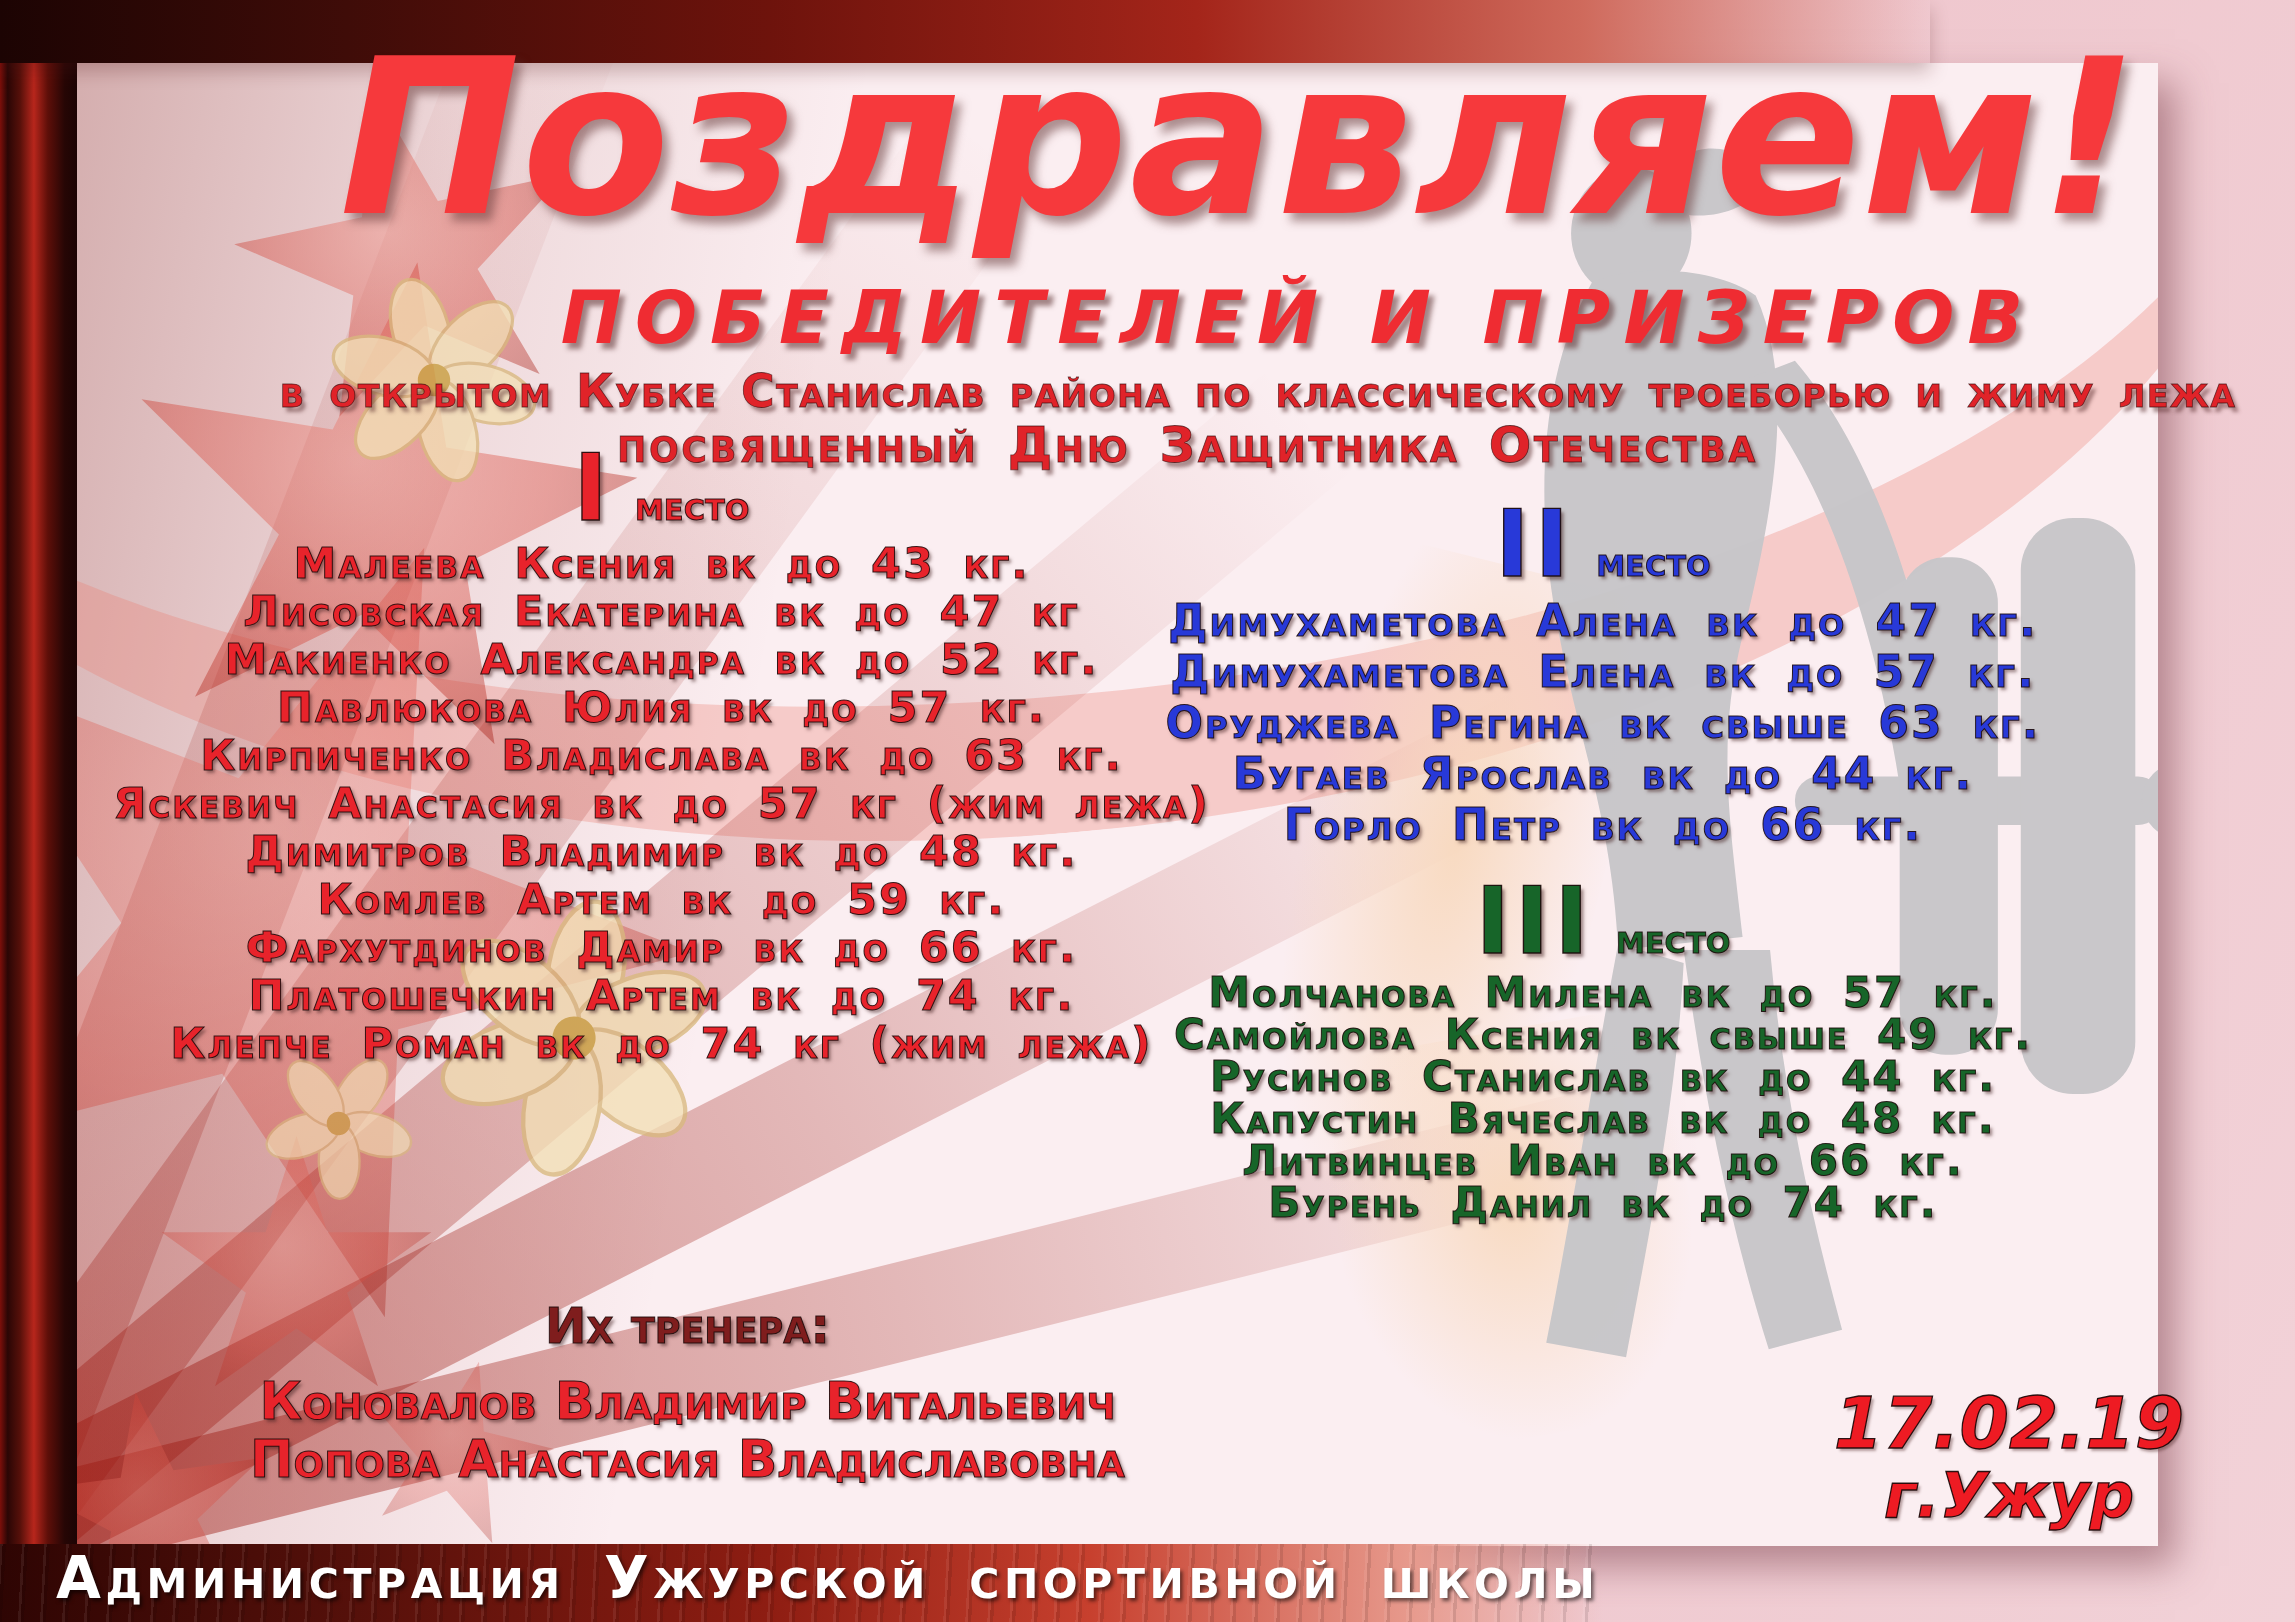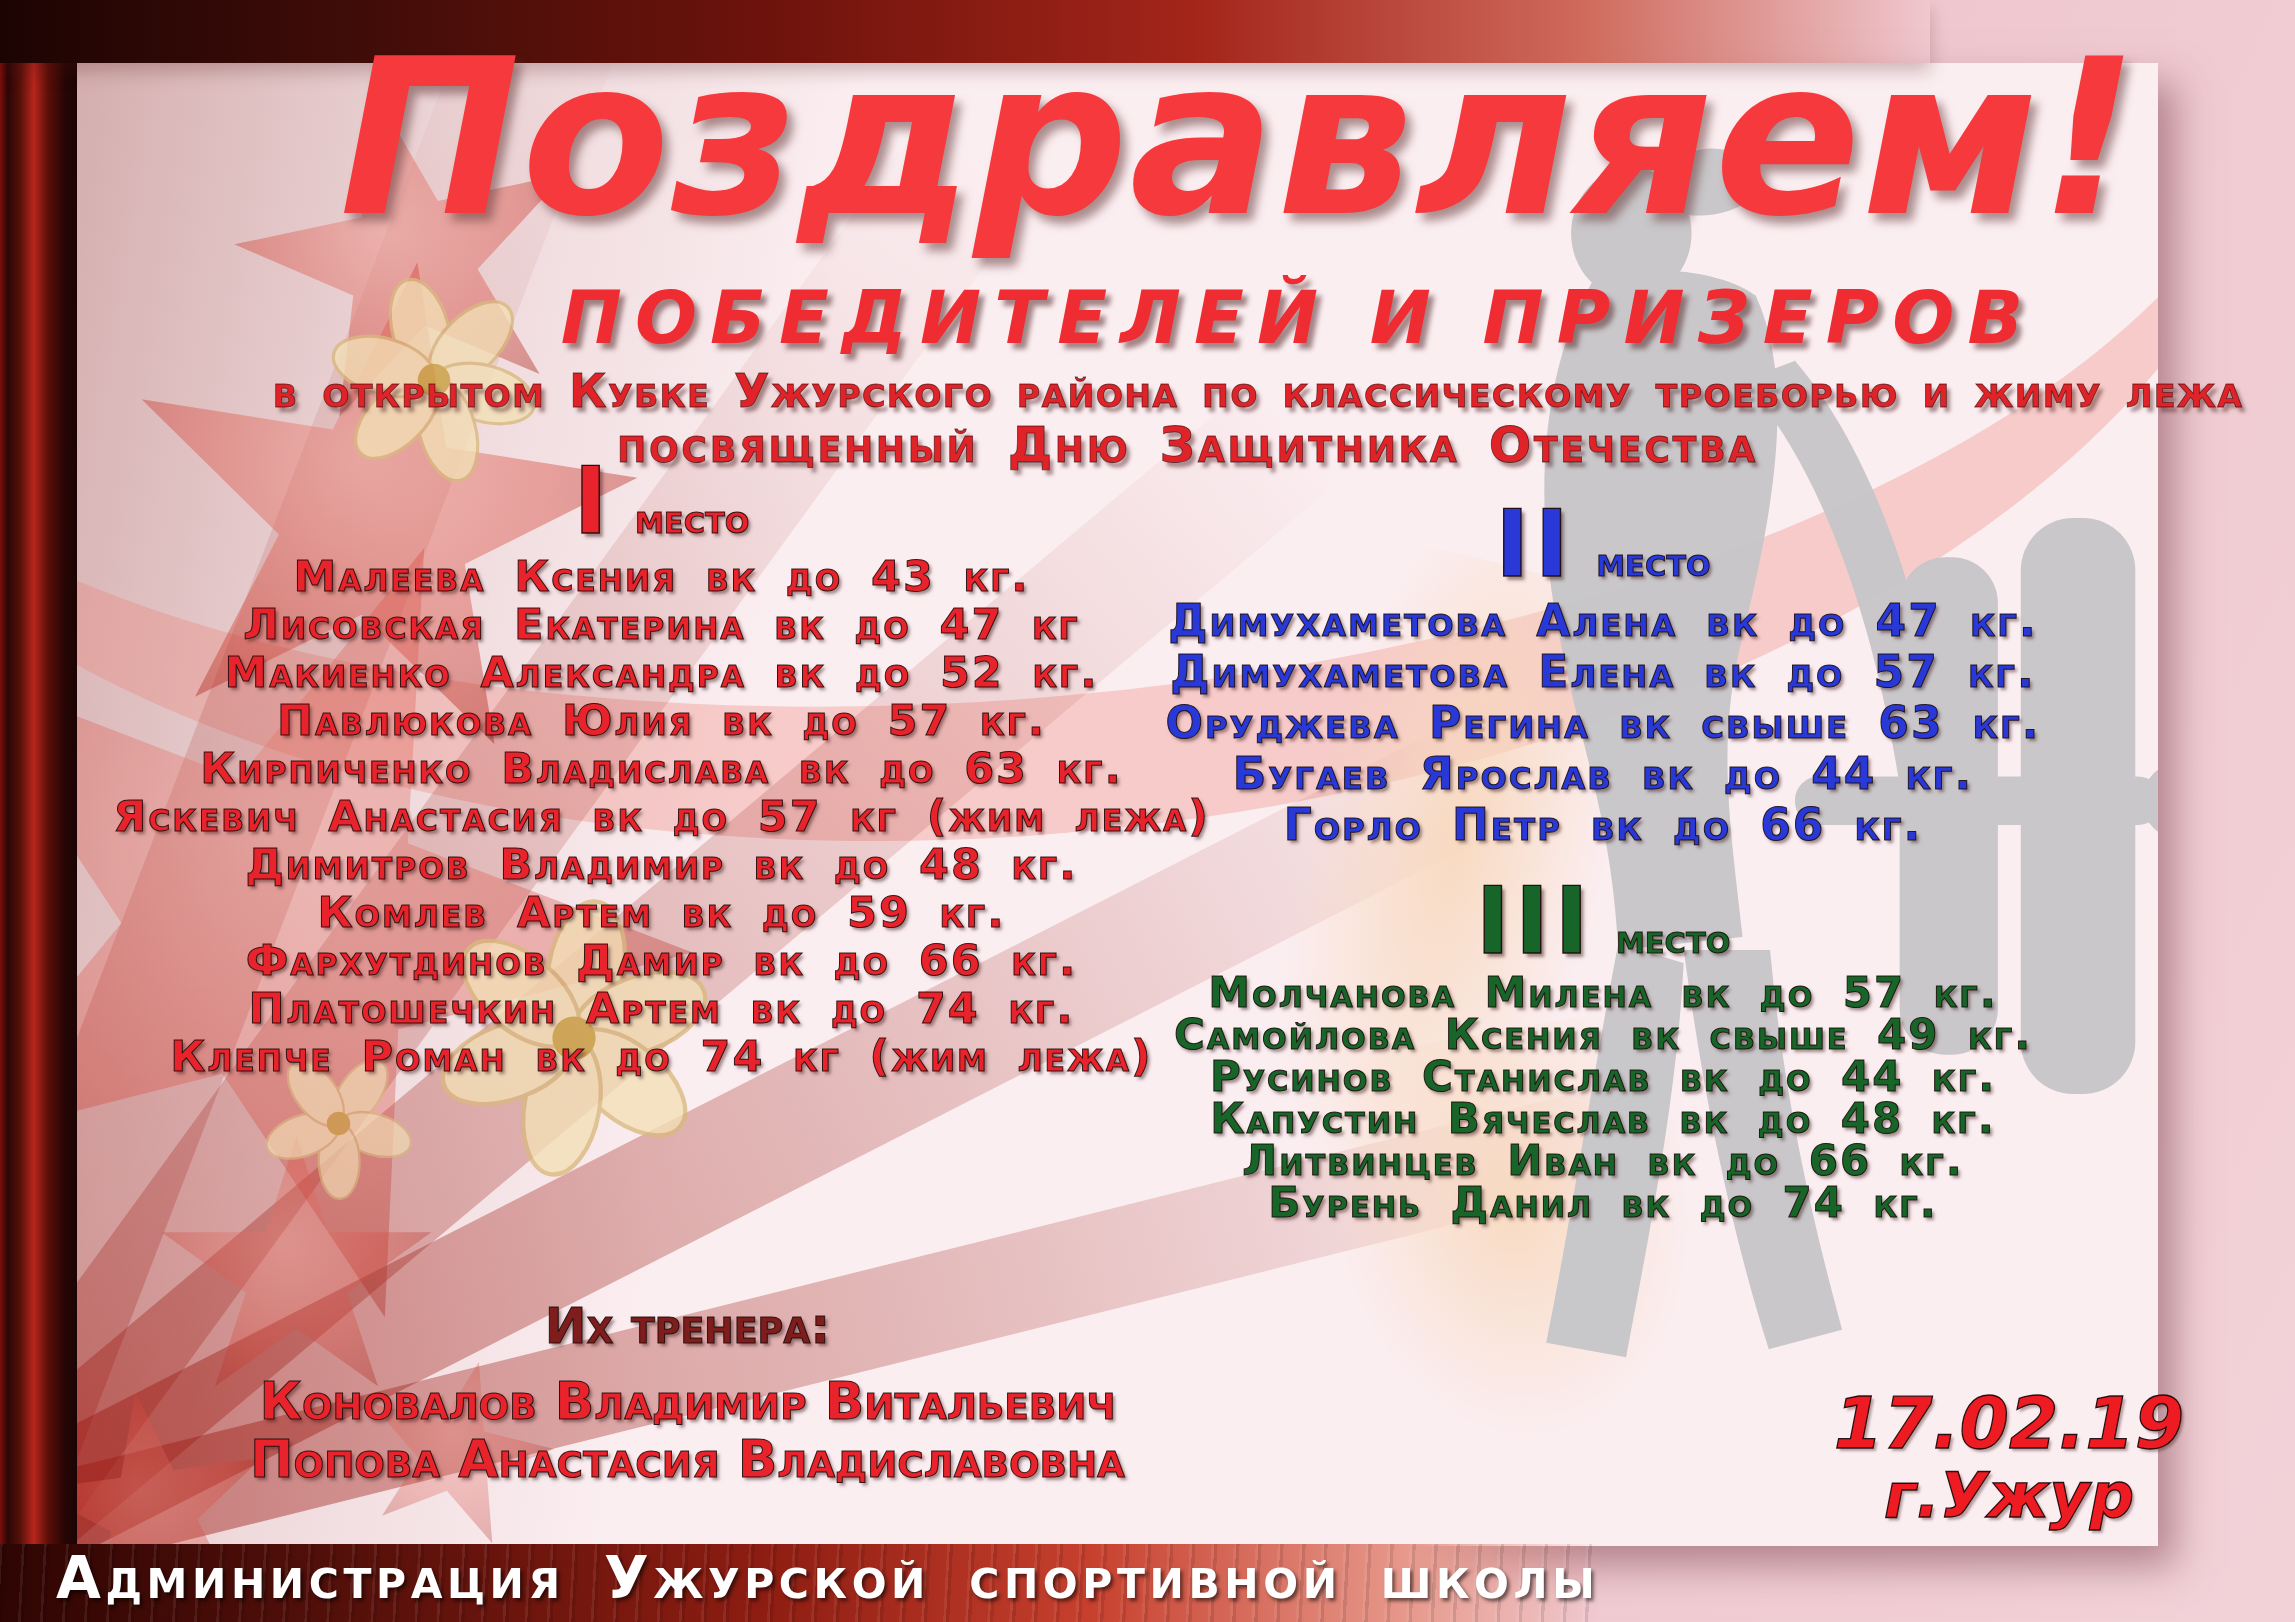--- a/index.html
+++ b/index.html
@@ -64,21 +64,21 @@
   .event2{left:216px;top:416px;width:1943px;font-size:50px;letter-spacing:2.6px;word-spacing:9.2px;}
   .c-red{color:#e8232b}.c-blue{color:#2839d8}.c-green{color:#176529}
   .entry,.place-word,.trainer-name,.trainers-heading{
     font-weight:bold;font-variant:small-caps;white-space:nowrap;
     -webkit-text-stroke:1px rgba(25,8,8,.88);text-shadow:2.6px 3.3px 3.3px rgba(70,35,35,.5);}
   .numeral{font-weight:bold;font-size:92px;line-height:1;letter-spacing:5.2px;display:inline;
     -webkit-text-stroke:1.4px rgba(25,8,8,.9);text-shadow:3.3px 3.9px 3.3px rgba(70,35,35,.5);}
   .place-word{font-size:41px;margin-left:22px;}
   .place-header{line-height:1;margin-bottom:3.9px;}
   .entry{font-size:43px;letter-spacing:2px;word-spacing:11.8px;}
-  .col-1{left:92px;top:456px;width:1139px;}
+  .col-1{left:92px;top:443px;width:1139px;}
   .col-1 .entry{line-height:48px;}
   .col-2{left:1112px;top:499px;width:982px;}
   .col-2 .entry{line-height:51px;font-size:44px;}
   .col-3{left:1112px;top:876px;width:982px;}
   .col-3 .entry{line-height:42px;font-size:42px;}
   .trainers{left:118px;top:1297px;width:1139px;}
   .trainers-heading{font-size:50px;color:#7f1d1d;margin-bottom:17px;}
   .trainer-name{font-size:52px;line-height:58px;color:#e8232b;}
   .date-block{left:1826px;top:1387px;width:366px;font-style:italic;font-weight:bold;color:#ee1b23;
     -webkit-text-stroke:1.3px rgba(20,3,3,.9);text-shadow:2.6px 3.3px 2.6px rgba(80,40,40,.4);}
@@ -155,21 +155,21 @@
       <rect x="640" y="1035" width="560" height="74" rx="36"></rect>
       <rect x="800" y="700" width="150" height="760" rx="70"></rect>
       <rect x="985" y="640" width="175" height="880" rx="80"></rect>
       <circle cx="1228" cy="1072" r="58"></circle>
     </g>
   </svg>
 </div>
 
 <div class="abs txt title">Поздравляем!</div>
 <div class="abs txt subtitle">ПОБЕДИТЕЛЕЙ И ПРИЗЕРОВ</div>
-<div class="abs txt event-line event1">в открытом Кубке Ужурского района по классическому троеборью и жиму лежа</div>
+<div class="abs txt event-line event1">в открытом Кубке Станислав района по классическому троеборью и жиму лежа</div>
 <div class="abs txt event-line event2">посвященный Дню Защитника Отечества</div>
 
 <div class="abs txt col-1">
   <div class="place-header">
     <span class="numeral c-red">I</span><span class="place-word c-red">место</span>
   </div>
   <div class="entry c-red">Малеева Ксения вк до 43 кг.</div>
   <div class="entry c-red">Лисовская Екатерина вк до 47 кг</div>
   <div class="entry c-red">Макиенко Александра вк до 52 кг.</div>
   <div class="entry c-red">Павлюкова Юлия вк до 57 кг.</div>

